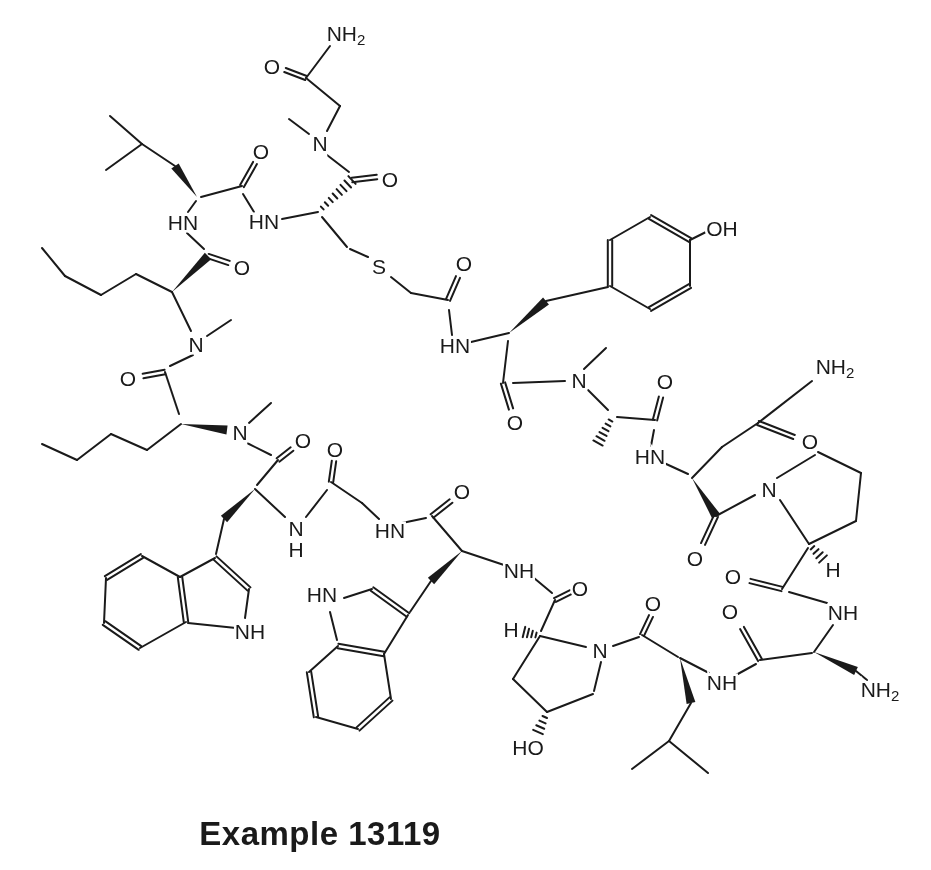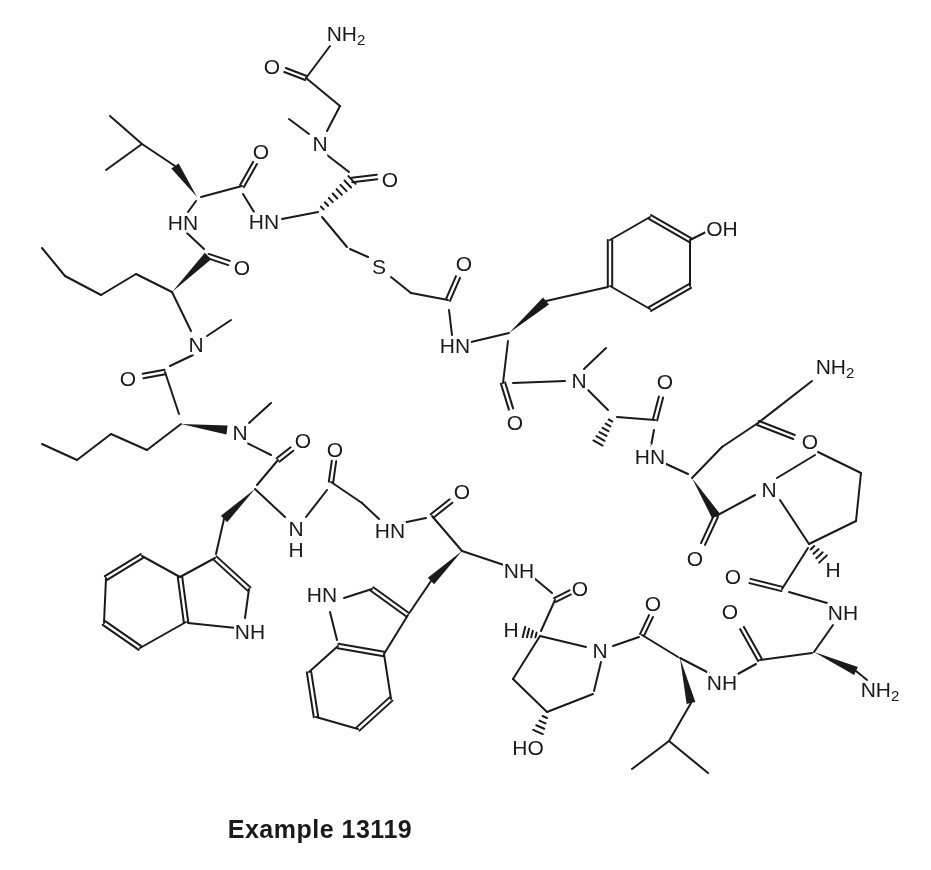--- a/index.html
+++ b/index.html
@@ -8,21 +8,21 @@
     width:931px;height:870px;
     background:#ffffff;
     font-family:"Liberation Sans", sans-serif;
     overflow:hidden;
   }
   .structure-svg{position:absolute;left:0;top:0;}
   .caption{
     position:absolute;
     left:175px;top:815px;width:290px;
     text-align:center;
-    font-size:25px;font-weight:bold;color:#1a1a1a;
+    font-size:33px;font-weight:bold;color:#1a1a1a;
     letter-spacing:0.5px;
   }
 </style>
 </head>
 <body>
 
 <div class="page">
   <svg class="structure-svg" width="931" height="870" viewBox="0 0 931 870" xmlns="http://www.w3.org/2000/svg">
       <line x1="330" y1="46" x2="306" y2="78" stroke="#1a1a1a" stroke-width="2" stroke-linecap="round"></line>
       <line x1="306.78318972070235" y1="75.94412698315627" x2="285.78318972070235" y2="67.94412698315627" stroke="#1a1a1a" stroke-width="2" stroke-linecap="round"></line>

